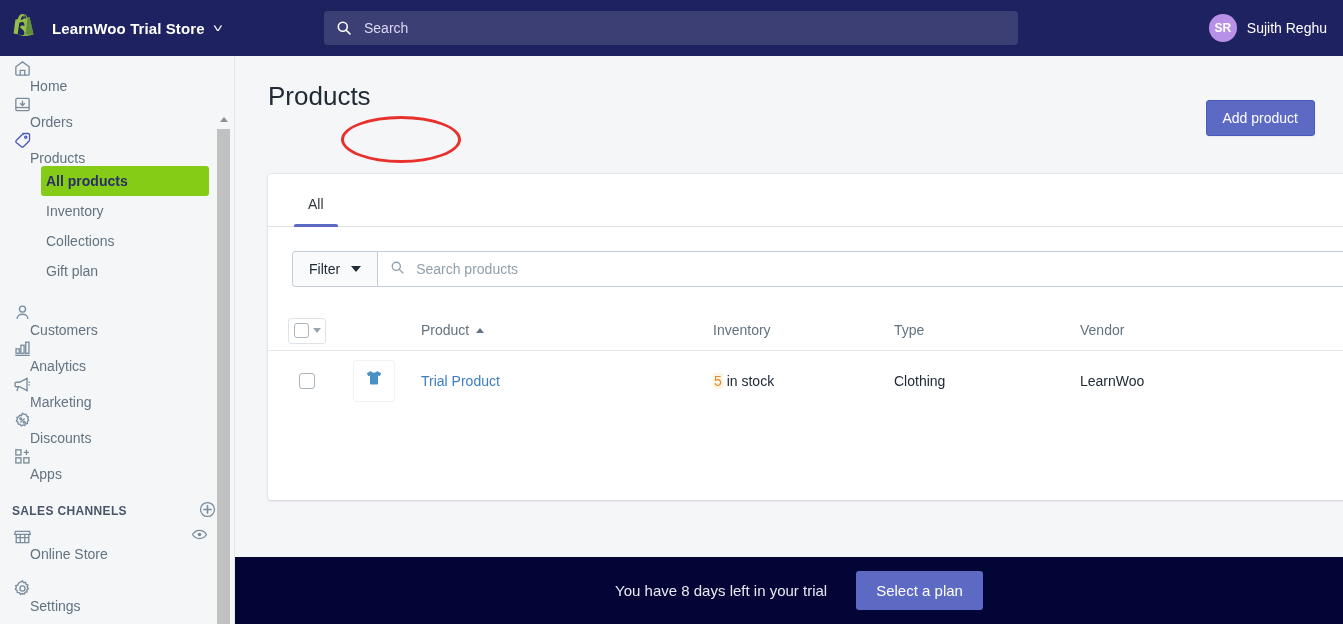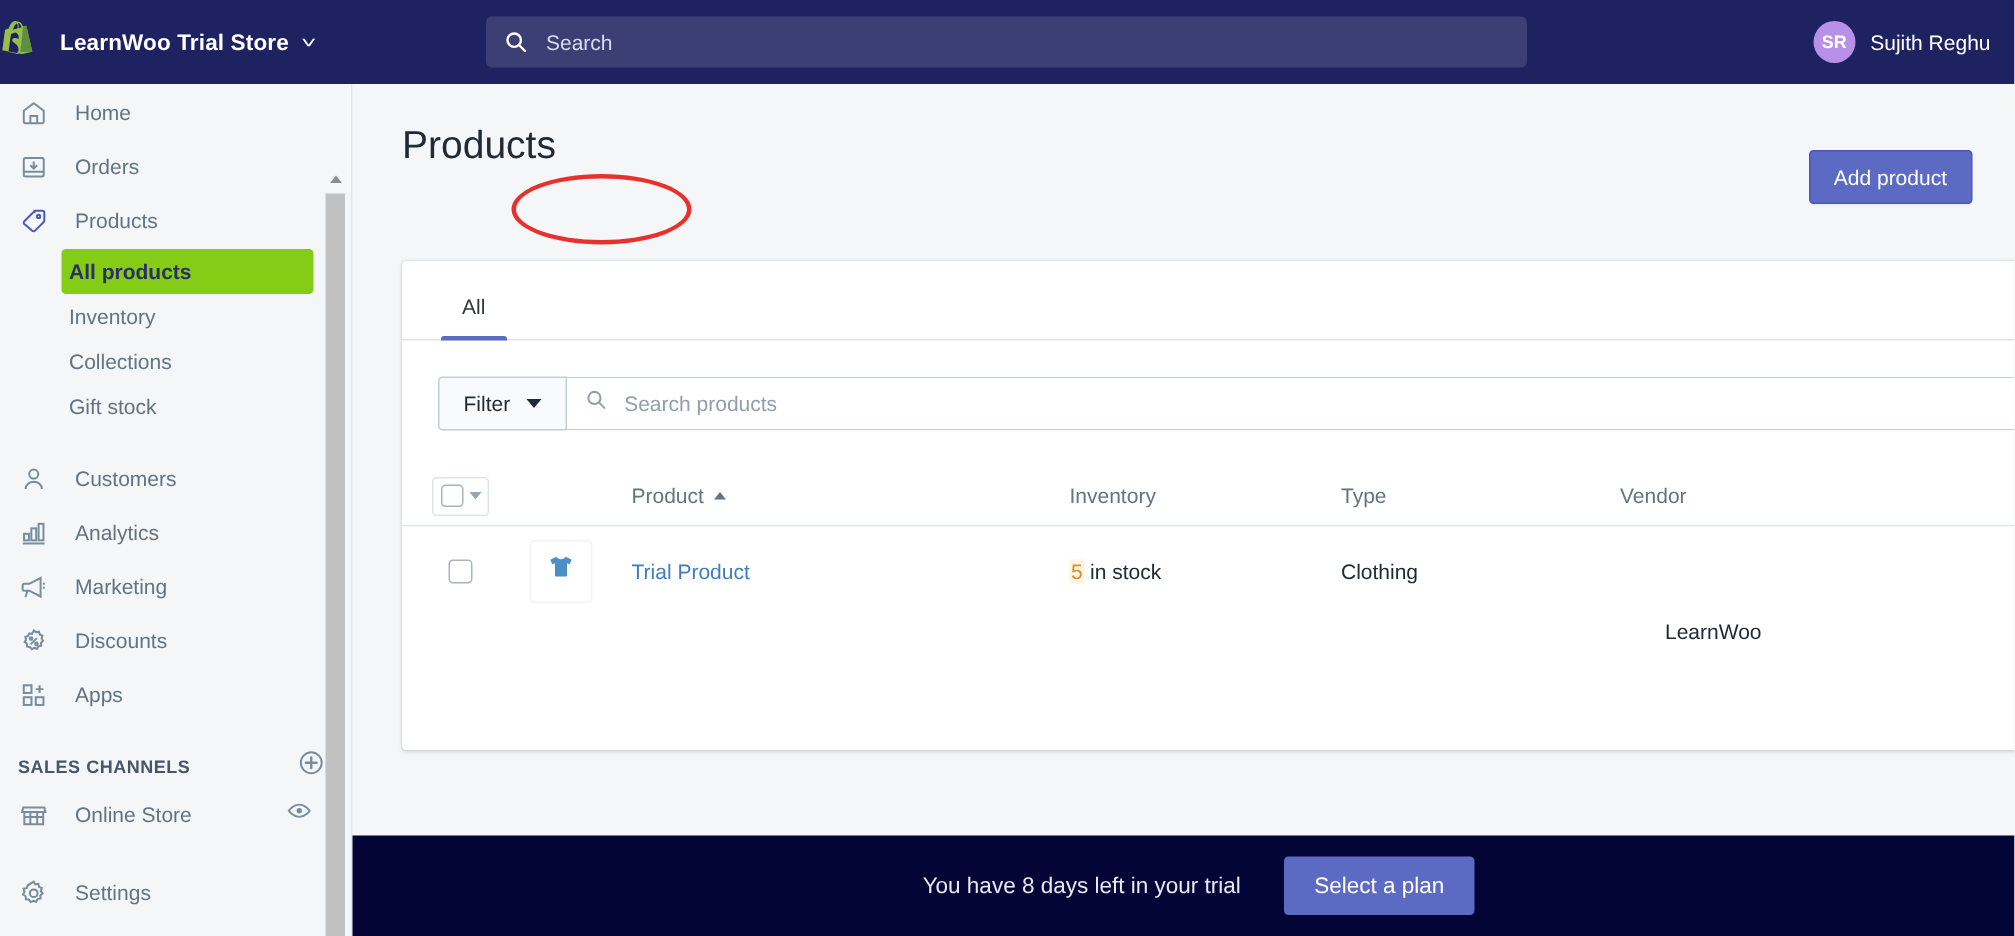--- a/index.html
+++ b/index.html
@@ -11,21 +11,21 @@
   }
   body { position: relative; }
 
   
   #topbar {
     position: absolute; top: 0; left: 0;
     width: 1343px; height: 56px;
     background: #1f2260;
     display: flex; align-items: center;
   }
-  #brand { display: flex; align-items: center; padding-left: 0; }
+  #brand { display: flex; align-items: center; padding-left: 12px; }
   #shopify-logo {
     width: 26px; height: 28px; position: relative; flex: 0 0 auto;
   }
   #store-name {
     color: #ffffff; font-size: 15px; font-weight: bold;
     margin-left: 14px; letter-spacing: .1px;
   }
   #store-caret {
     margin-left: 9px; color: #ffffff; font-size: 13px;
     display: inline-block; transform: scaleX(1.35) scaleY(0.8);
@@ -58,24 +58,24 @@
 
   
   #sidebar {
     position: absolute; top: 56px; left: 0;
     width: 235px; height: 568px;
     background: #f4f6f8;
     border-right: 1px solid #e3e6ea;
     overflow: hidden;
   }
   .nav-item {
-    display: flex; align-items: center;
+    display: flex; 
     height: 34px; margin: 2px 8px 2px 4px;
     padding-left: 8px; border-radius: 3px;
-    cursor: pointer; position: relative;
+    cursor: pointer; position: relative; flex-direction: column;
   }
   .nav-icon {
     width: 20px; height: 20px; flex: 0 0 auto;
     display: flex; align-items: center; justify-content: center;
   }
   .nav-label {
     font-size: 14px; color: #637381;
     margin-left: 18px; white-space: nowrap;
   }
   .nav-sub {
@@ -266,21 +266,21 @@
     position: absolute; left: 27px; top: 9px;
     width: 42px; height: 42px;
     background: #ffffff; border: 1px solid #f0f2f4;
     border-radius: 3px;
     display: flex; align-items: center; justify-content: center;
   }
   .cell { position: absolute; top: 22px; font-size: 14px; color: #212b36; }
   .cell.product-name { left: 95px; color: #3d7ec0; cursor: pointer; }
   .cell.inventory { left: 387px; color: #212b36; }
   .cell.type { left: 568px; }
-  .cell.vendor { left: 784px; margin-top: 40px; }
+  .cell.vendor { left: 754px; }
   #inv-count {
     color: #e08b2c; background: #fdf5e3;
     padding: 0 1px;
   }
 
   
   #help-pill {
     position: absolute; left: 430px; top: 351px;
     width: 248px; height: 72px;
     border: 1px solid #e1e4e8; border-radius: 36px;
@@ -374,21 +374,21 @@
   <div class="nav-sub active">
     <span class="nav-label">All products</span>
   </div>
   <div class="nav-sub">
     <span class="nav-label">Inventory</span>
   </div>
   <div class="nav-sub">
     <span class="nav-label">Collections</span>
   </div>
   <div class="nav-sub">
-    <span class="nav-label">Gift stock</span>
+    <span class="nav-label">Gift plan</span>
   </div>
 
   <div class="sidebar-gap"></div>
 
   <div class="nav-item">
     <span class="nav-icon">
       <svg viewBox="0 0 20 20" width="19" height="19" fill="none" stroke="#798c9c" stroke-width="1.4">
         <circle cx="10" cy="6.4" r="3.2"></circle>
         <path d="M4.3 16.8c0-3 2.6-5 5.7-5s5.7 2 5.7 5"></path>
       </svg>

